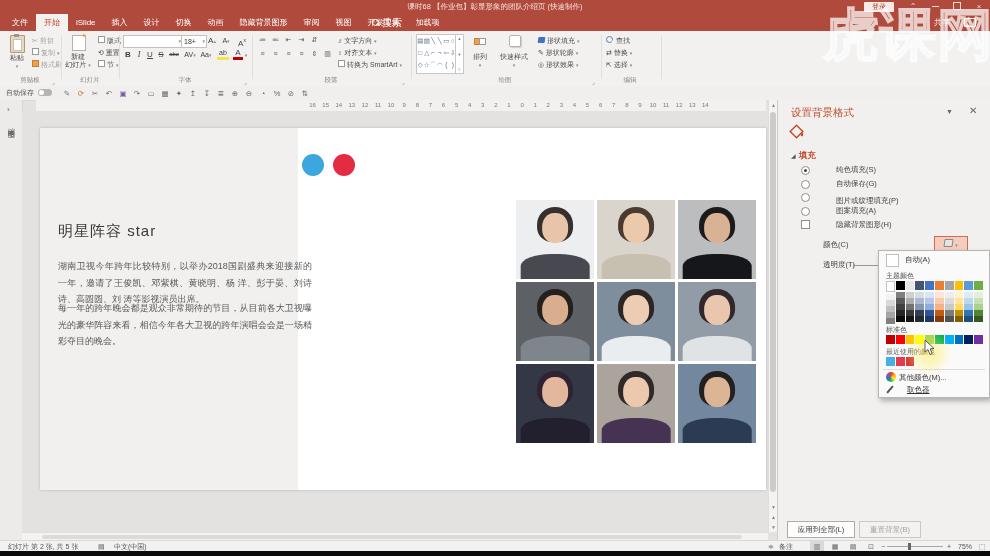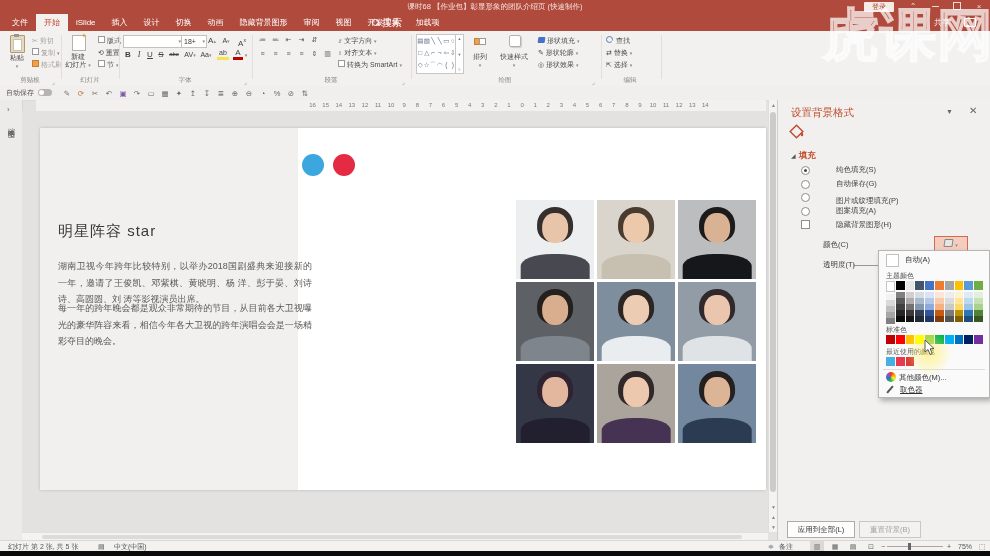--- a/index.html
+++ b/index.html
@@ -601,21 +601,21 @@
         <span style="background: rgb(232, 56, 75);"></span>
         <span style="background: rgb(214, 62, 53);"></span>
       </div>
     <div class="ddsep" style="top:118px;"></div>
     <div class="dd-row" style="top:119px;">
       <span class="wheel"></span>
       <span style="position:absolute;left:20px;">其他颜色(M)...</span>
     </div>
     <div class="dd-row" style="top:131px;">
       <span class="dropper"></span>
-      <span style="position:absolute;left:21px;text-decoration:underline;">取色器</span>
+      <span style="position:absolute;left:28px;text-decoration:underline;">取色器</span>
     </div>
   </div>
 
   <div class="abs statusbar">
     <span class="sb" style="left:8px;">幻灯片 第 2 张, 共 5 张</span>
     <span class="sb" style="left:98px;color:#666;">▤</span>
     <span class="sb" style="left:114px;">中文(中国)</span>
     <span class="sb" style="left:768px;color:#666;">≑</span>
     <span class="sb" style="left:779px;">备注</span>
     <span class="viewicon sel" style="left:810px;">▥</span>

